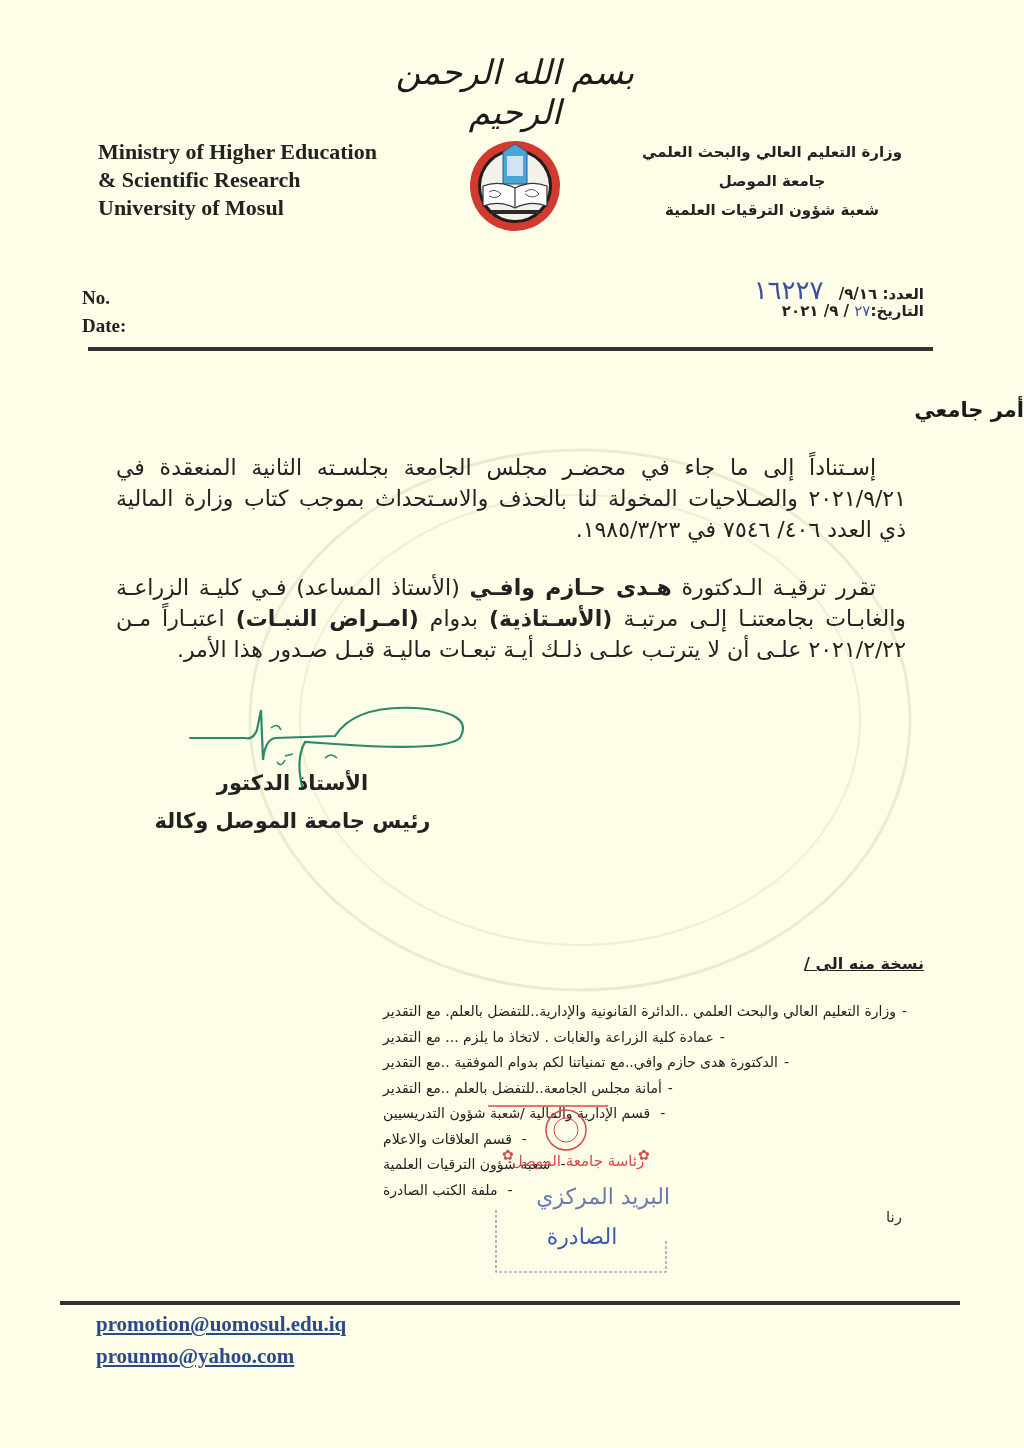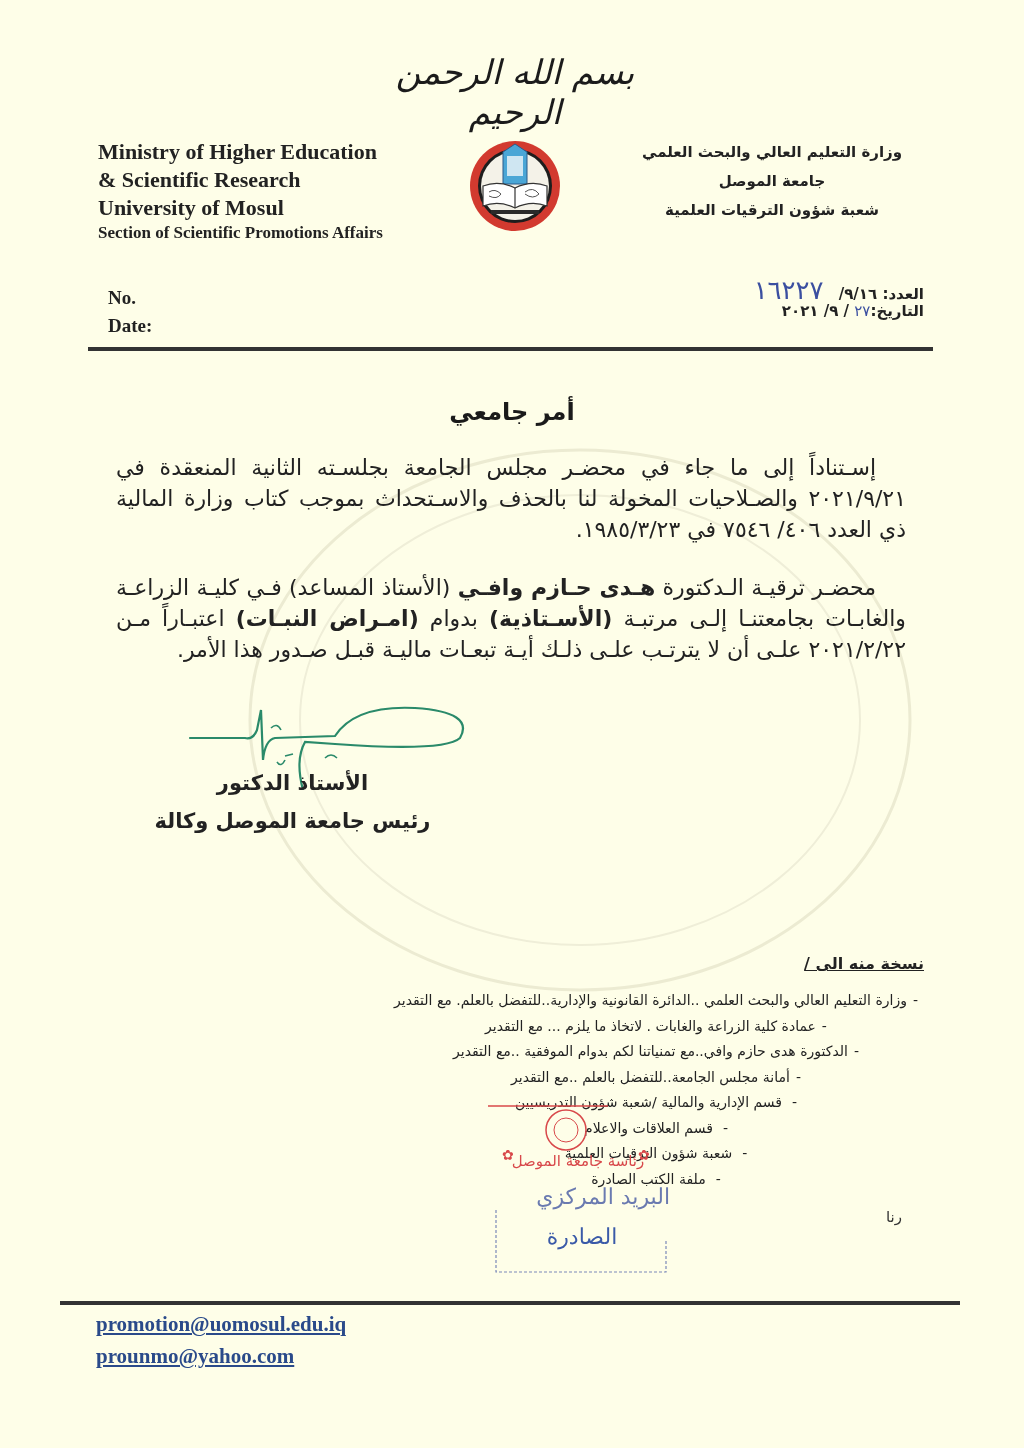--- a/index.html
+++ b/index.html
@@ -17,39 +17,39 @@
   }
   .en-header { left: 98px; top: 138px; font-family: "Liberation Serif", serif; font-weight: bold; color: #222; }
   .en-header .l { font-size: 22px; line-height: 28px; }
   .en-header .s { font-size: 17px; line-height: 22px; }
   .ar-header {
     right: 102px; top: 138px; width: 300px; direction: rtl; text-align: center;
     font-family: "DejaVu Sans", sans-serif; font-weight: bold; color: #222;
   }
   .ar-header div { font-size: 15px; line-height: 29px; }
   .logo { left: 469px; top: 140px; width: 92px; height: 92px; }
-  .no-date { left: 108px; top: 284px; font-family: "Liberation Serif", serif; font-weight: bold; font-size: 19px; line-height: 28px; color: #222; }
+  .no-date { left: 82px; top: 284px; font-family: "Liberation Serif", serif; font-weight: bold; font-size: 19px; line-height: 28px; color: #222; }
   .ar-ref { right: 100px; top: 282px; direction: rtl; text-align: right; font-weight: bold; font-size: 15px; line-height: 17px; color: #222; }
   .ar-ref .hand { font-family: "DejaVu Sans", sans-serif; font-weight: normal; color: #3b4fa0; font-size: 26px; letter-spacing: 8px; margin-right: 10px; }
   .ar-ref .hand-small { color: #3b4fa0; font-weight: normal; }
   .rule { height: 4px; background: #333; }
   .rule-top { left: 88px; top: 347px; width: 845px; }
   .rule-bottom { left: 60px; top: 1301px; width: 900px; }
-  .title { left: 0; width: 1024px; top: 398px; text-align: center; font-weight: bold; font-size: 24px; direction: rtl; }
+  .title { left: 0; width: 1024px; top: 398px; font-weight: bold; font-size: 21px; direction: rtl; }
   .para {
     right: 118px; width: 790px; direction: rtl; text-align: justify;
     font-size: 22px; line-height: 31px; color: #222;
   }
   .para1 { top: 452px; text-indent: 30px; }
   .para2 { top: 572px; text-indent: 30px; }
   .sig-block { left: 150px; top: 764px; width: 285px; direction: rtl; text-align: center; font-weight: bold; font-size: 21px; line-height: 38px; color: #222; }
   .signature { left: 185px; top: 700px; width: 290px; height: 90px; }
   .watermark { left: 230px; top: 430px; width: 700px; height: 580px; }
   .cc-heading { right: 100px; top: 954px; direction: rtl; font-weight: bold; font-size: 16px; text-decoration: underline; color: #222; }
-  .cc-list { right: 100px; top: 982px; direction: rtl; text-align: center; margin: 6px; padding: 0; list-style: none; }
+  .cc-list { right: 100px; top: 982px; direction: rtl; text-align: left; margin: 17px; padding: 0; list-style: none; }
   .cc-list li { font-size: 14px; line-height: 25.5px; color: #222; white-space: nowrap; }
   .cc-list li .dash { margin-left: 6px; }
   .cc-list li.indent .dash { margin-left: 10px; }
   .typist { right: 122px; top: 1208px; direction: rtl; font-size: 15px; color: #333; }
   .stamp-red { left: 488px; top: 1098px; width: 180px; height: 80px; }
   .stamp-box { left: 494px; top: 1180px; width: 176px; height: 98px; }
   .email { left: 96px; font-family: "Liberation Serif", serif; font-weight: bold; font-size: 21px; color: #2a4a8a; text-decoration: underline; }
   .email1 { top: 1312px; }
   .email2 { top: 1344px; }
 </style>
@@ -60,21 +60,20 @@
   <ellipse cx="350" cy="290" rx="330" ry="270" fill="none" stroke="#ecebd2" stroke-width="3"></ellipse>
   <ellipse cx="350" cy="290" rx="280" ry="225" fill="none" stroke="#efeed8" stroke-width="2"></ellipse>
 </svg>
 
 <div class="abs bismillah">بسم الله الرحمن الرحيم</div>
 
 <div class="abs en-header">
   <div class="l">Ministry of Higher Education</div>
   <div class="l">&amp; Scientific Research</div>
   <div class="l">University of Mosul</div>
-  <div class="s">Section of Scientific Promotions Affairs</div>
 </div>
 
 <svg class="abs logo" viewBox="0 0 92 92">
   <circle cx="46" cy="46" r="45" fill="#d23a2f"></circle>
   <circle cx="46" cy="46" r="37" fill="#1d1d1d"></circle>
   <circle cx="46" cy="46" r="34" fill="#f4f2e8"></circle>
   <path d="M34 12 L46 4 L58 12 L58 44 L34 44 Z" fill="#4aa6d6" stroke="#2a5a8a" stroke-width="1"></path>
   <rect x="38" y="16" width="16" height="20" fill="#cfe6f2"></rect>
   <path d="M14 46 Q30 40 46 48 Q62 40 78 46 L78 66 Q62 60 46 68 Q30 60 14 66 Z" fill="#fff" stroke="#333" stroke-width="1.2"></path>
   <line x1="46" y1="48" x2="46" y2="68" stroke="#333" stroke-width="1.2"></line>
@@ -105,21 +104,21 @@
     <span>/ ٩/ ٢٠٢١</span>
   </div>
 </div>
 
 <div class="abs rule rule-top"></div>
 
 <div class="abs title">أمر جامعي</div>
 
 <div class="abs para para1">إسـتناداً إلى ما جاء في محضـر مجلس الجامعة بجلسـته الثانية المنعقدة في ٢٠٢١/٩/٢١ والصـلاحيات المخولة لنا بالحذف والاسـتحداث بموجب كتاب وزارة المالية ذي العدد ٤٠٦/ ٧٥٤٦ في ١٩٨٥/٣/٢٣.</div>
 
-<div class="abs para para2"><span>محضـر ترقيـة الـدكتورة </span><b>هـدى حـازم وافـي</b><span> (الأستاذ المساعد) فـي كليـة الزراعـة والغابـات بجامعتنـا إلـى مرتبـة </span><b>(الأسـتاذية)</b><span> بدوام </span><b>(امـراض النبـات)</b><span> اعتبـاراً مـن ٢٠٢١/٢/٢٢ علـى أن لا يترتـب علـى ذلـك أيـة تبعـات ماليـة قبـل صـدور هذا الأمر.</span></div>
+<div class="abs para para2"><span>تقرر ترقيـة الـدكتورة </span><b>هـدى حـازم وافـي</b><span> (الأستاذ المساعد) فـي كليـة الزراعـة والغابـات بجامعتنـا إلـى مرتبـة </span><b>(الأسـتاذية)</b><span> بدوام </span><b>(امـراض النبـات)</b><span> اعتبـاراً مـن ٢٠٢١/٢/٢٢ علـى أن لا يترتـب علـى ذلـك أيـة تبعـات ماليـة قبـل صـدور هذا الأمر.</span></div>
 
 <svg class="abs signature" viewBox="0 0 290 90">
   <path d="M5 38 L60 38 Q68 40 72 30 L76 10 L78 60 Q80 40 90 38 L150 36 Q170 5 230 8 Q290 12 275 38 Q260 52 150 44 L120 42 Q110 60 118 90" fill="none" stroke="#2a8a6a" stroke-width="2.2" stroke-linecap="round"></path>
   <path d="M86 28 q6 -6 10 2" fill="none" stroke="#2a8a6a" stroke-width="1.6"></path>
   <path d="M100 56 l8 -2 M92 62 q4 6 8 -2 M140 58 q6 -6 12 0" fill="none" stroke="#2a8a6a" stroke-width="1.6"></path>
 </svg>
 
 <div class="abs sig-block">
   <div>الأستاذ الدكتور</div>
   <div>رئيس جامعة الموصل وكالة</div>

